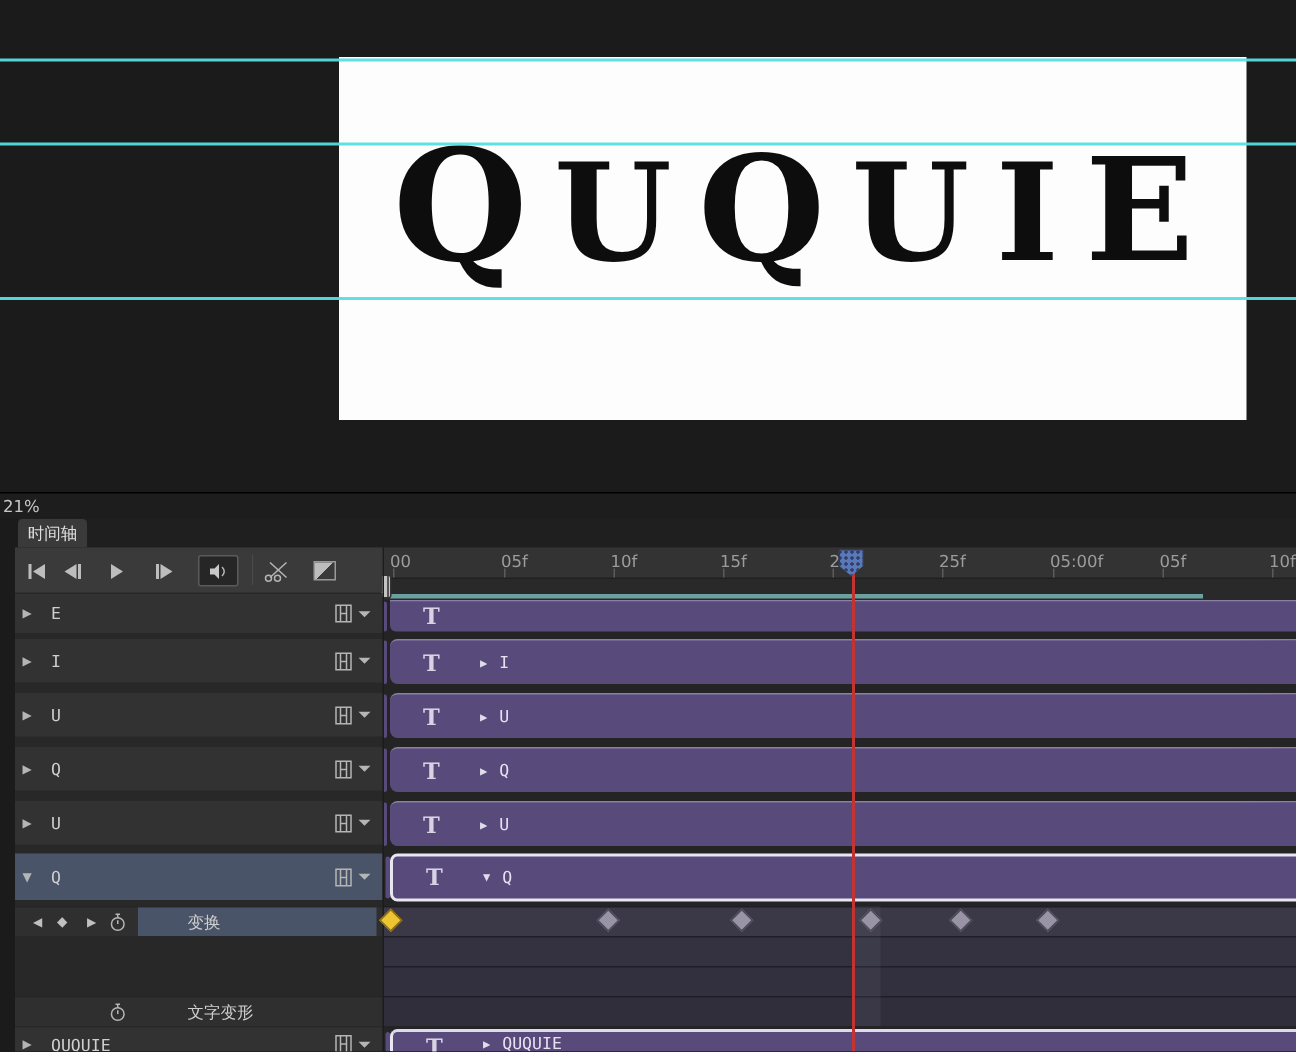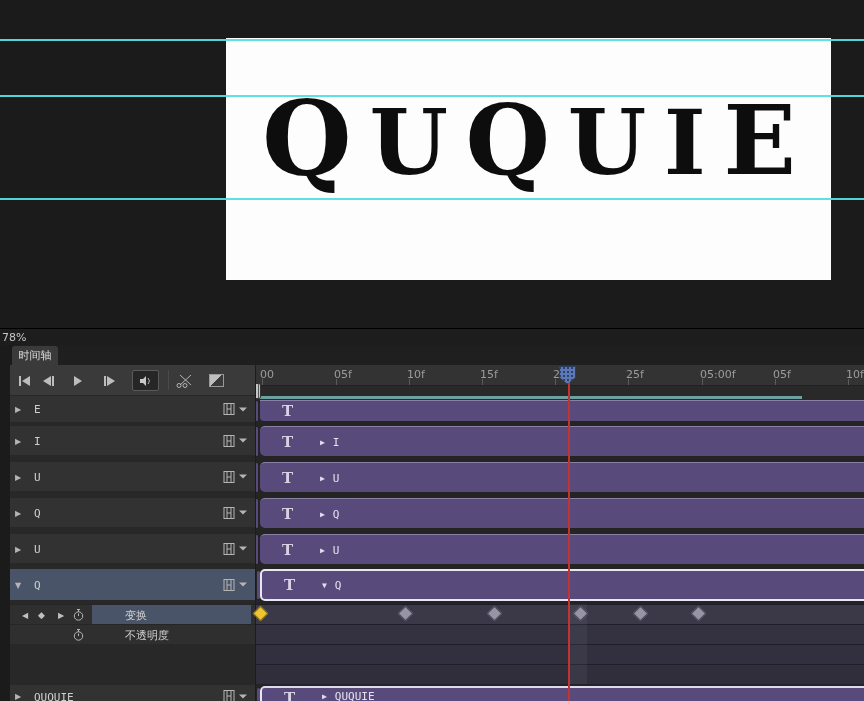--- a/index.html
+++ b/index.html
@@ -132,21 +132,21 @@
         <span class="L4">I</span>
         <span class="L5">E</span>
       </div>
     </div>
     <div class="guide g1"></div>
     <div class="guide g2"></div>
     <div class="guide g3"></div>
   </div>
 
   <div class="status-bar">
-    <span class="zoom-field">78%</span>
+    <span class="zoom-field">21%</span>
   </div>
 
   <div class="tab-row">
     <div class="tab">时间轴</div>
   </div>
 
   <div class="timeline">
 
     <div class="tracks-bg"></div>
 
@@ -368,28 +368,28 @@
         <span class="stopwatch"><svg width="13" height="14" viewBox="0 0 13 14">
               <circle cx="6.5" cy="8" r="4.2" class="st"></circle>
               <line x1="5" y1="1.5" x2="8" y2="1.5" class="st"></line>
               <line x1="6.5" y1="1.5" x2="6.5" y2="4" class="st"></line>
               <line x1="6.5" y1="8" x2="6.5" y2="5.5" class="st"></line>
             </svg></span>
         <span class="hl-cell">
             <span class="plabel">变换</span>
           </span>
       </div>
-      <div class="prow" style="top:229px;">
+      <div class="prow" style="top:269px;">
         <span class="stopwatch"><svg width="13" height="14" viewBox="0 0 13 14">
               <circle cx="6.5" cy="8" r="4.2" class="st"></circle>
               <line x1="5" y1="1.5" x2="8" y2="1.5" class="st"></line>
               <line x1="6.5" y1="1.5" x2="6.5" y2="4" class="st"></line>
               <line x1="6.5" y1="8" x2="6.5" y2="5.5" class="st"></line>
             </svg></span>
-        <span class="plabel">不透明度</span>
+        <span class="plabel">文字变形</span>
       </div>
 
       <div class="lrow" style="top:290px;height:16px;overflow:hidden;">
         <span class="disc" style="top:70%">▶</span>
         <span class="lname" style="top:75%">QUQUIE</span>
         <span class="film-group" style="top:70%">
             <svg width="12" height="13" viewBox="0 0 12 13">
               <rect x="1" y="1" width="10" height="11" class="st"></rect>
               <line x1="4" y1="1" x2="4" y2="12" class="st"></line>
               <line x1="8" y1="1" x2="8" y2="12" class="st"></line>

